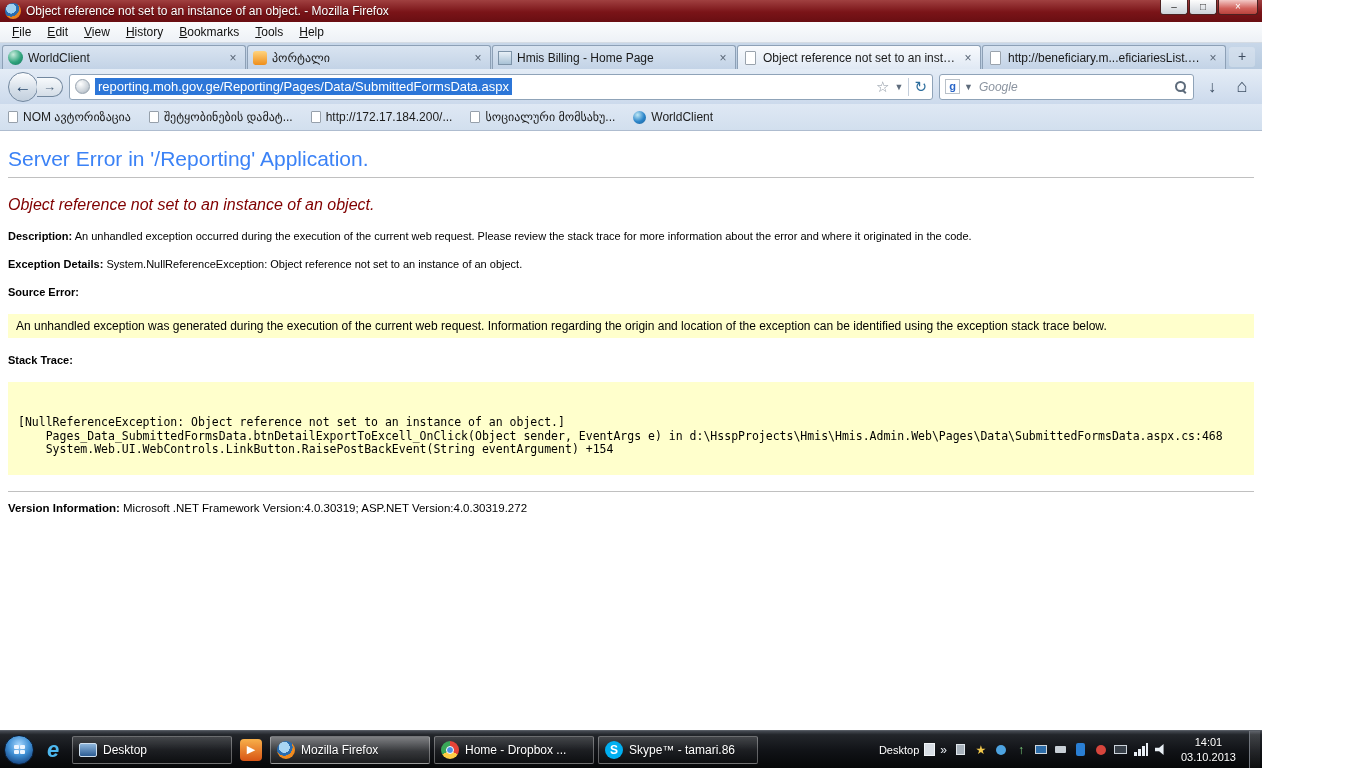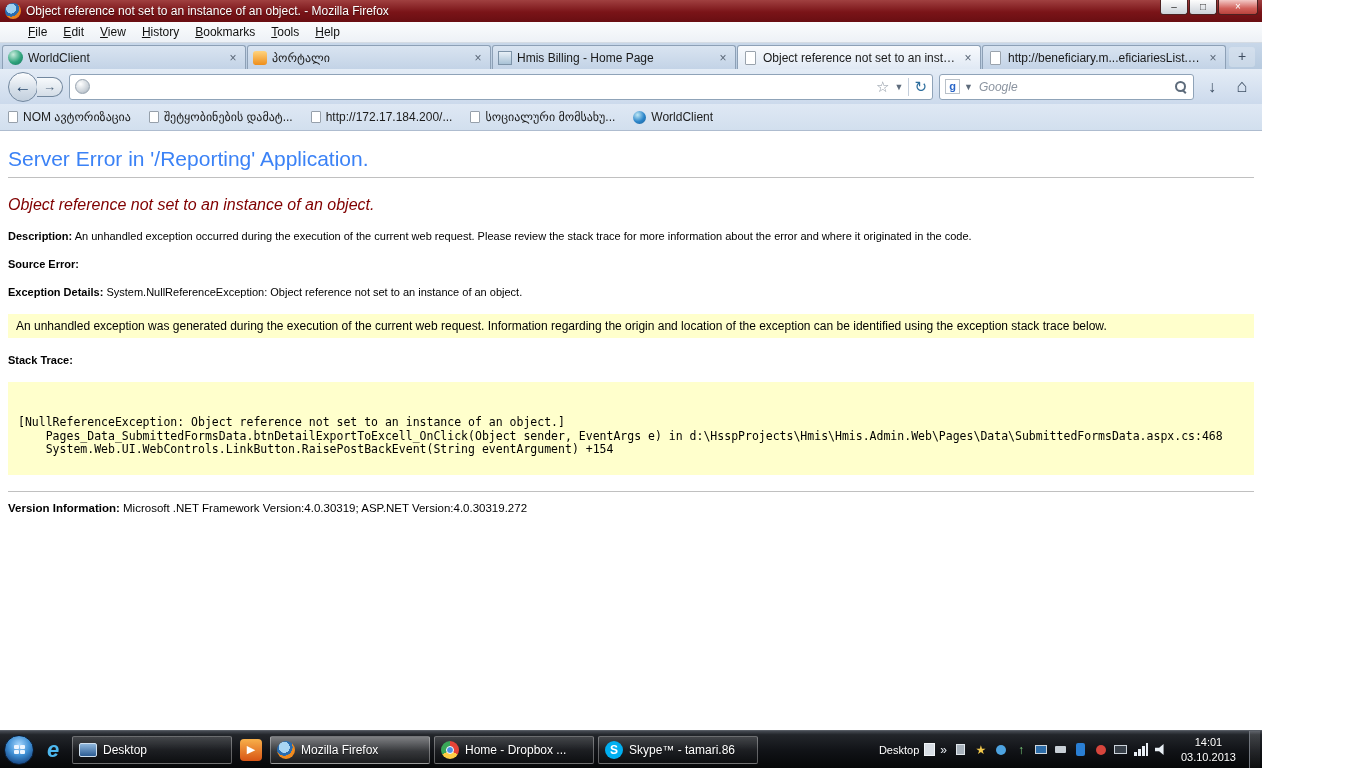--- a/index.html
+++ b/index.html
@@ -15,21 +15,21 @@
   .win-title { color:#fff; font-size:12px; text-shadow:0 1px 1px rgba(0,0,0,.5);
                white-space:nowrap; overflow:hidden; }
   .win-controls { position:absolute; right:4px; top:0; display:flex; }
   .wc { width:28px; height:15px; border:1px solid #4c2020; border-top:none;
         background:linear-gradient(#fdfdfd,#ccd2d9); color:#333; font-size:10px; line-height:13px;
         text-align:center; border-radius:0 0 3px 3px; margin-left:1px; }
   .wc.close { width:40px; background:linear-gradient(#f3c9c6,#d2605a 60%,#b8423c); color:#fff; }
 
   
   .menubar { height:21px; flex:0 0 21px; background:linear-gradient(#fbfcfd,#edf1f6);
-             border-bottom:1px solid #d4dbe3; display:flex; align-items:center; padding-left:20px; }
+             border-bottom:1px solid #d4dbe3; display:flex; align-items:center; padding-left:4px; }
   .menu-item { font-size:12px; color:#111; padding:2px 8px; }
   .menu-item::first-letter { text-decoration:underline; }
 
   
   .tabbar { height:26px; flex:0 0 26px; background:linear-gradient(#c8d7e9,#b7cadf);
             display:flex; align-items:flex-end; padding:0 2px; }
   .tab { width:244px; height:24px; display:flex; align-items:center; gap:5px; padding:0 5px;
          border:1px solid #8da0b6; border-bottom:none; border-radius:3px 3px 0 0; margin-right:1px;
          background:linear-gradient(#d9e4f1,#c3d3e6); font-size:12px; color:#1a1a1a; }
   .tab.active { background:linear-gradient(#f8fafd,#e0e9f4); }
@@ -211,20 +211,21 @@
       <span class="tab-close">×</span>
     </div>
     <div class="newtab">+</div>
   </div>
 
   <div class="navbar">
     <span class="nav-back">←</span>
     <span class="nav-fwd">→</span>
     <div class="urlbar">
       <span class="site-icon"></span>
+      <span class="url-text">reporting.moh.gov.ge/Reporting/Pages/Data/SubmittedFormsData.aspx</span>
       <span class="spacer"></span>
       <span class="url-star">☆</span>
       <span class="chev">▼</span>
       <span class="vdiv"></span>
       <span class="reload">↻</span>
     </div>
     <div class="searchbox">
       <span class="engine-icon">g</span>
       <span class="chev">▼</span>
       <input class="search-input" placeholder="Google" style="">
@@ -259,25 +260,25 @@
 
   <div class="content">
     <h1>Server Error in '/Reporting' Application.</h1>
     <hr class="rule">
     <h2>Object reference not set to an instance of an object.</h2>
     <p class="para">
       <b>Description:</b>
       <span>An unhandled exception occurred during the execution of the current web request. Please review the stack trace for more information about the error and where it originated in the code.</span>
     </p>
     <p class="para">
-      <b>Source Error:</b>
-    </p>
-    <p class="para">
       <b>Exception Details:</b>
       <span>System.NullReferenceException: Object reference not set to an instance of an object.</span>
+    </p>
+    <p class="para">
+      <b>Source Error:</b>
     </p>
     <div class="srcbox">
       <span>An unhandled exception was generated during the execution of the current web request. Information regarding the origin and location of the exception can be identified using the exception stack trace below.</span>
     </div>
     <p class="para">
       <b>Stack Trace:</b>
     </p>
     <div class="stackbox">
       <div>[NullReferenceException: Object reference not set to an instance of an object.]</div>
       <div>    Pages_Data_SubmittedFormsData.btnDetailExportToExcell_OnClick(Object sender, EventArgs e) in d:\HsspProjects\Hmis\Hmis.Admin.Web\Pages\Data\SubmittedFormsData.aspx.cs:468</div>

